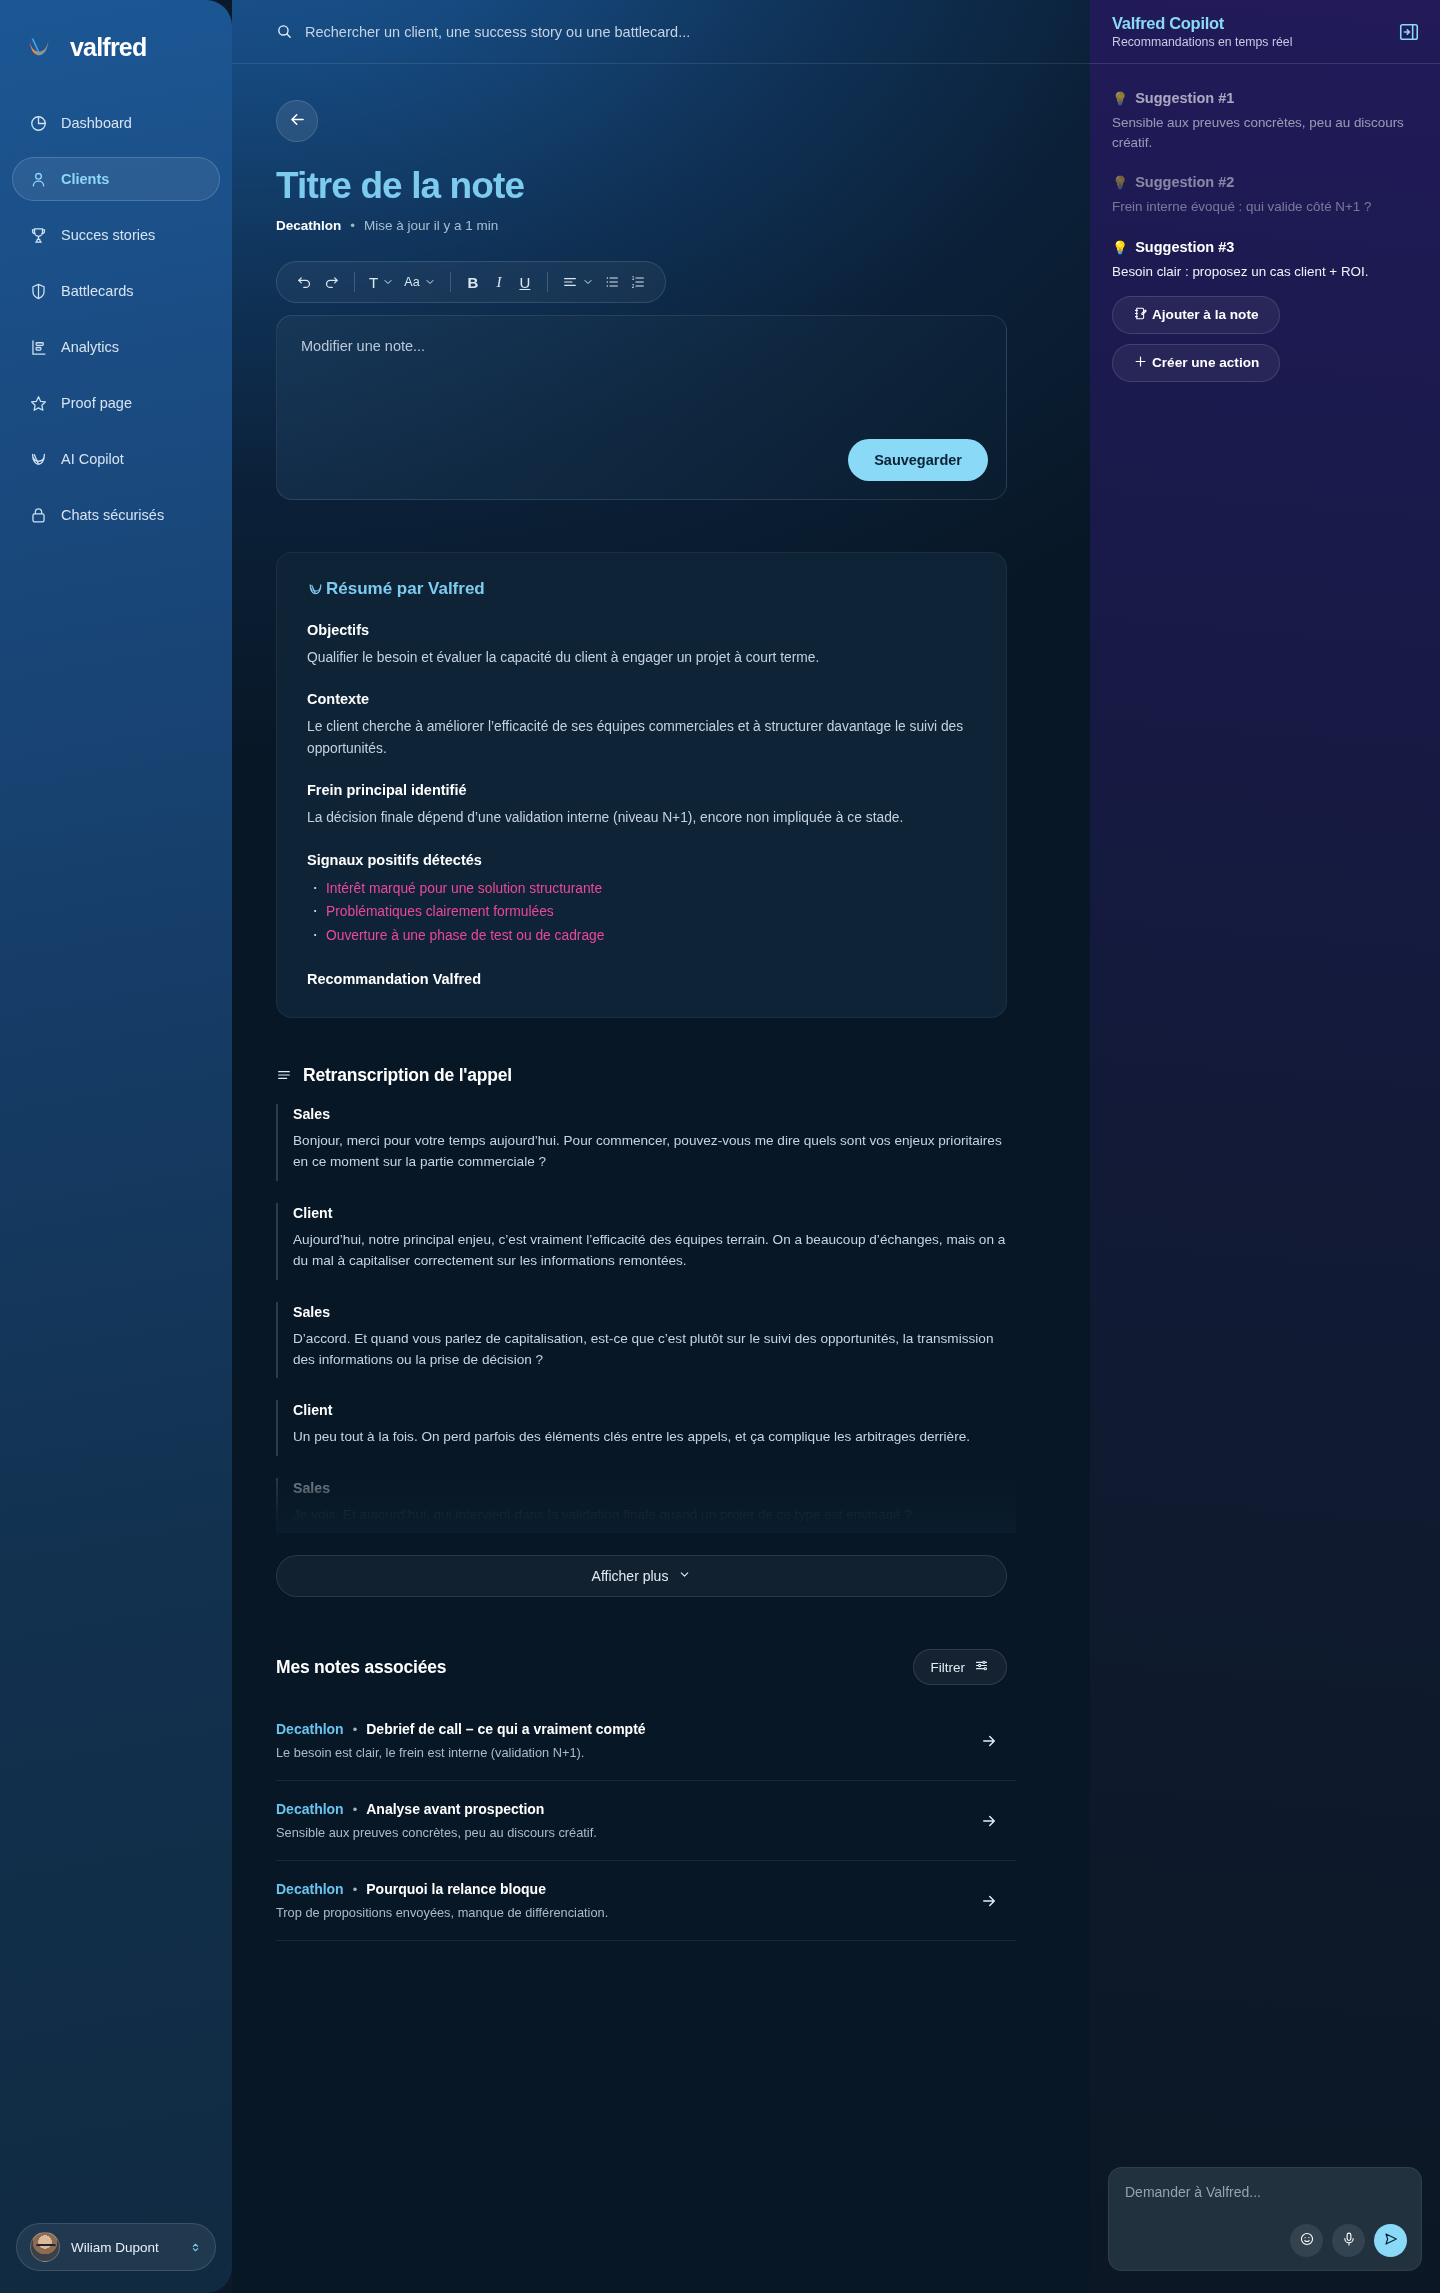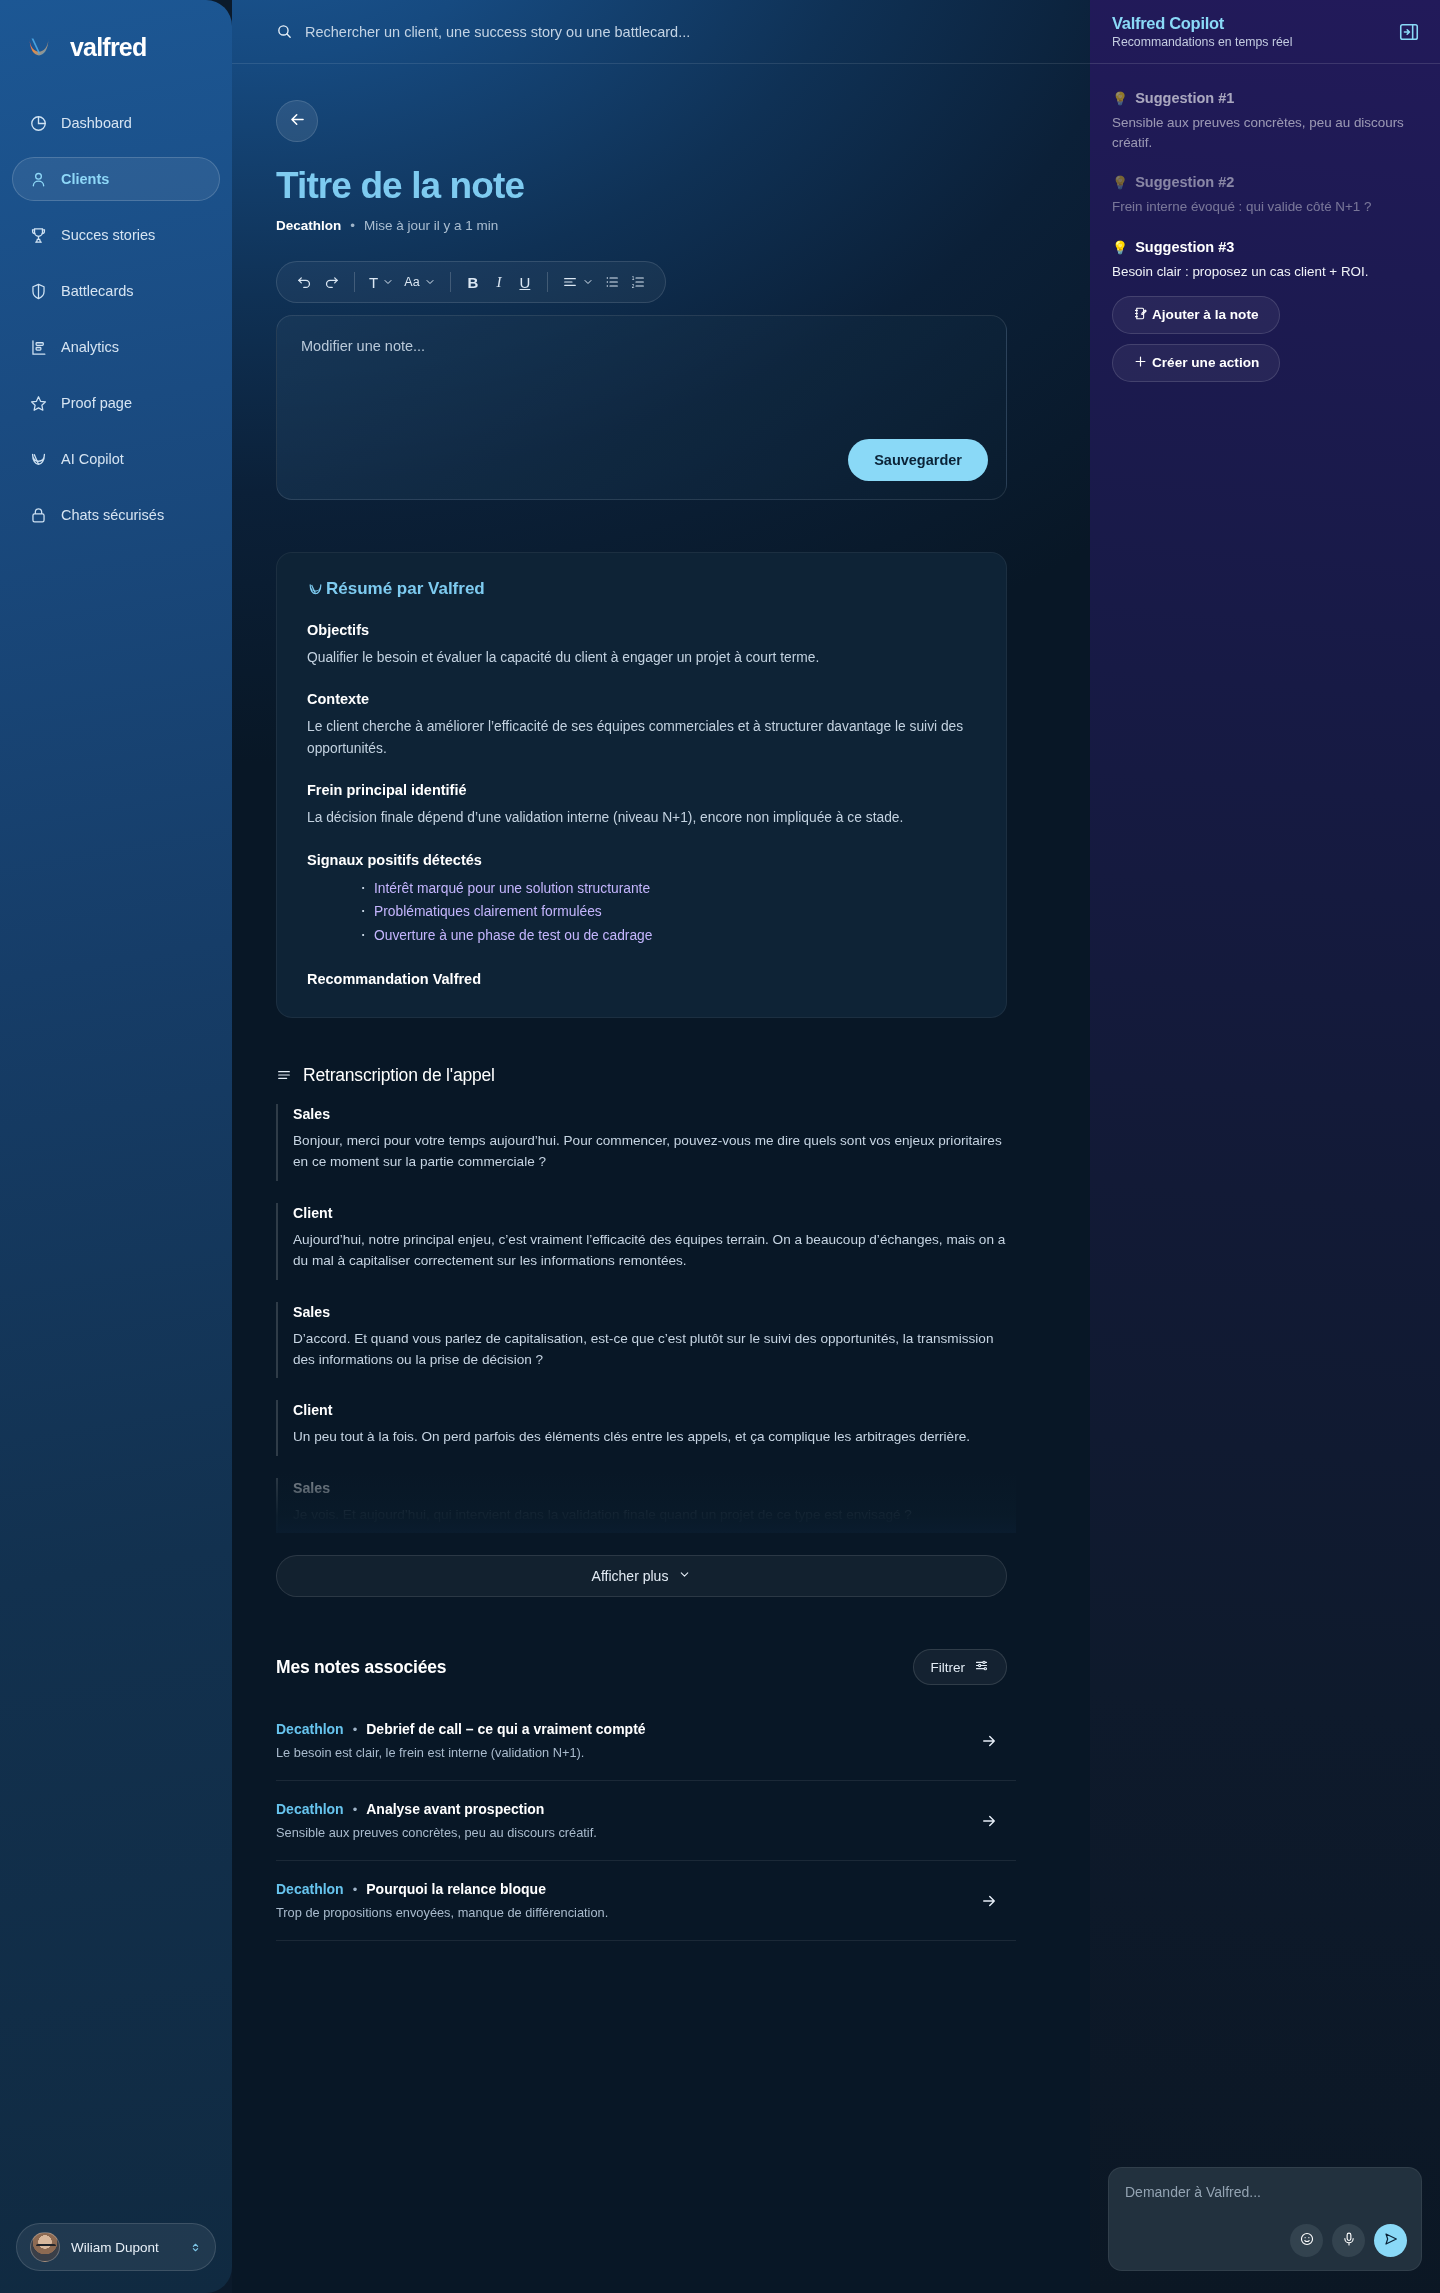--- a/index.html
+++ b/index.html
@@ -168,27 +168,27 @@
     background: #0e2336;
     border: 1px solid rgba(255,255,255,0.06);
     padding: 26px 30px 30px 30px;
   }
   .sum-head { display: flex; align-items: center; gap: 2px; }
   .sum-head-icon { width: 17px; height: 17px; color: #7ecbf0; }
   .sum-head-title { font-size: 17px; font-weight: 700; color: #7ecbf0; }
   .sum-h { margin-top: 23px; font-size: 14.5px; font-weight: 700; color: #ffffff; }
   .sum-p { margin-top: 9px; font-size: 13.8px; line-height: 1.55; color: #c3d2e0; }
   .sum-ul { margin-top: 9px; padding-left: 19px; }
-  .sum-ul li { font-size: 13.8px; line-height: 1.72; color: #c4b5fd; list-style: none; position: relative; margin-left: 48px; }
+  .sum-ul li { font-size: 13.8px; line-height: 1.72; color: #ec4899; list-style: none; position: relative; }
   .sum-ul li::before { content: "·"; position: absolute; left: -14px; color: #c3d2e0; font-size: 19px; line-height: 1.1; }
 
   
   .tr-head { margin-top: 47px; display: flex; align-items: center; gap: 11px; }
   .tr-head-icon { width: 16px; height: 16px; color: #e6eef7; }
-  .tr-head-title { font-size: 17.5px; font-weight: 400; color: #ffffff; letter-spacing: -0.2px; }
+  .tr-head-title { font-size: 17.5px; font-weight: 700; color: #ffffff; letter-spacing: -0.2px; }
 
   .tr-list { margin-top: 18px; width: 740px; position: relative; }
   .tr-item { border-left: 2px solid rgba(255,255,255,0.16); padding: 2px 0 8px 15px; margin-bottom: 22px; }
   .tr-spk { font-size: 14.2px; font-weight: 700; color: #ffffff; }
   .tr-txt { margin-top: 8px; font-size: 13.6px; line-height: 1.58; color: #c6d4e2; }
   .tr-item.faded { opacity: 1; }
   .tr-item.faded .tr-spk { color: rgba(255,255,255,0.55); }
   .tr-item.faded .tr-txt { color: rgba(198,212,226,0.33); }
   .tr-fade {
     position: absolute; left: 0; right: 0; bottom: 0; height: 62px;

